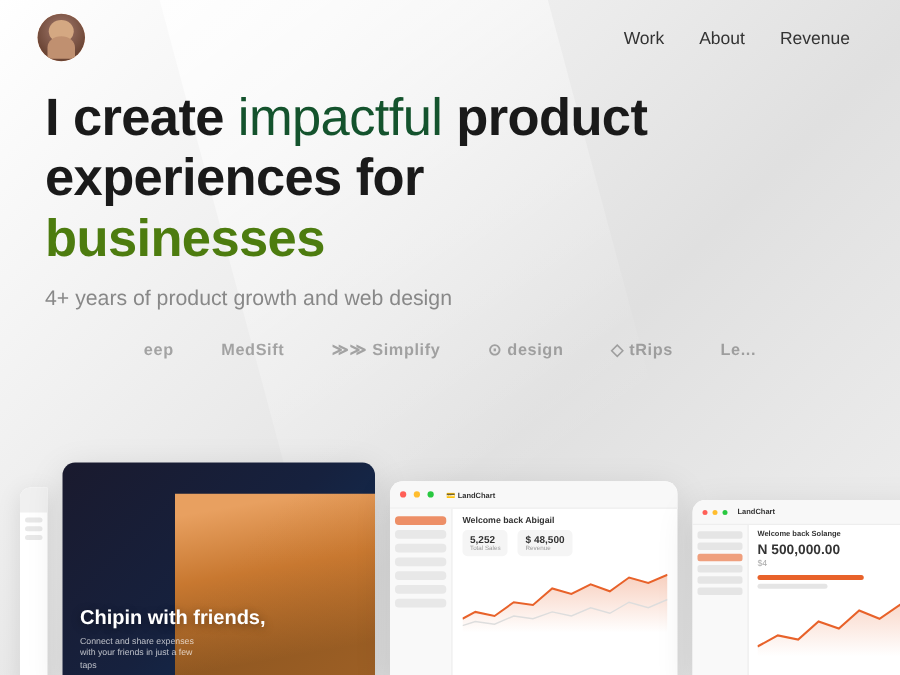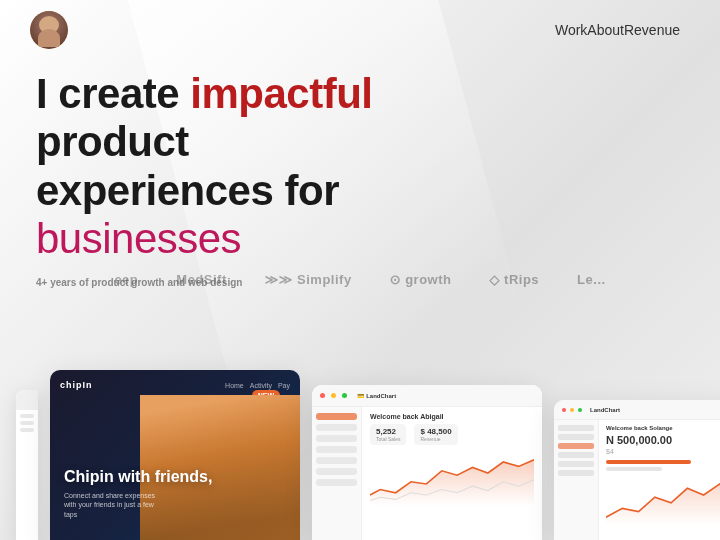--- a/index.html
+++ b/index.html
@@ -76,20 +76,21 @@
       left: 50%;
       transform: translateX(-50%);
       width: 20px;
       height: 18px;
       background: #d4a882;
       border-radius: 50%;
     }
 
     nav {
       display: flex;
+      gap: 28px;
       align-items: center;
       text-align: right;
     }
     nav a {
       font-size: 14px;
       color: #333;
       text-decoration: none;
       font-weight: 400;
       cursor: pointer;
     }
@@ -103,32 +104,32 @@
     }
     .hero-headline {
       font-size: 42px;
       font-weight: 700;
       color: #1a1a1a;
       line-height: 1.15;
       max-width: 500px;
       letter-spacing: -0.5px;
     }
     .hero-headline .accent-orange {
-      color: #b91c1c;
-      font-weight: 700;
+      color: #14532d;
+      font-weight: 400;
     }
     .hero-headline .accent-gray {
-      color: #be185d;
-      font-weight: 400;
+      color: #4d7c0f;
+      font-weight: 700;
     }
     .hero-sub {
-      font-size: 10px;
+      font-size: 17px;
       color: #888;
       margin-top: 14px;
-      font-weight: 700;
+      font-weight: 400;
     }
     .hero-actions {
       display: flex;
       align-items: center;
       gap: 18px;
       margin-top: 20px;
     }
     .btn-talk {
       background: #e8622a;
       color: white;
@@ -259,21 +260,21 @@
       right: 10px;
       background: #e8622a;
       color: white;
       font-size: 7px;
       font-weight: 700;
       padding: 2px 6px;
       border-radius: 10px;
     }
     .chipin-text {
       position: absolute;
-      bottom: 30px;
+      bottom: 12px;
       left: 14px;
       z-index: 2;
       margin-top: 12px;
     }
     .chipin-title {
       font-size: 16px;
       font-weight: 800;
       color: white;
       line-height: 1.2;
       text-shadow: 0 2px 8px rgba(0,0,0,0.4);
@@ -505,46 +506,37 @@
     <span>I create </span><span class="accent-orange">impactful</span><span> product</span><br>
     <span>experiences for </span><span class="accent-gray">businesses</span>
   </div>
   <p class="hero-sub">4+ years of product growth and web design</p>
 </div>
 
 <div class="logo-row">
   <span class="logo-item">eep</span>
   <span class="logo-item">MedSift</span>
   <span class="logo-item">≫≫ Simplify</span>
-  <span class="logo-item">⊙ growth</span>
+  <span class="logo-item">⊙ design</span>
   <span class="logo-item">◇ tRips</span>
   <span class="logo-item">Le...</span>
 </div>
 
 <div class="cards-row">
 
   <div class="card card-left-peek">
     <div class="peek-stripe"></div>
     <div class="peek-content">
       <div class="peek-line"></div>
       <div class="peek-line"></div>
       <div class="peek-line"></div>
     </div>
   </div>
 
   <div class="card card-chipin">
-    <div class="chipin-header">
-      <span class="chipin-logo-text">chipIn</span>
-      <div class="chipin-nav-dots">
-        <span class="chipin-nav-dot">Home</span>
-        <span class="chipin-nav-dot">Activity</span>
-        <span class="chipin-nav-dot">Pay</span>
-      </div>
-      <span class="chipin-badge">NEW</span>
-    </div>
     <div class="chipin-photo">
       <div class="chipin-photo-overlay"></div>
     </div>
     <div class="chipin-text">
       <div class="chipin-title">Chipin with friends,</div>
       <div class="chipin-desc">Connect and share expenses with your friends in just a few taps</div>
     </div>
   </div>
 
   <div class="card card-dashboard">

